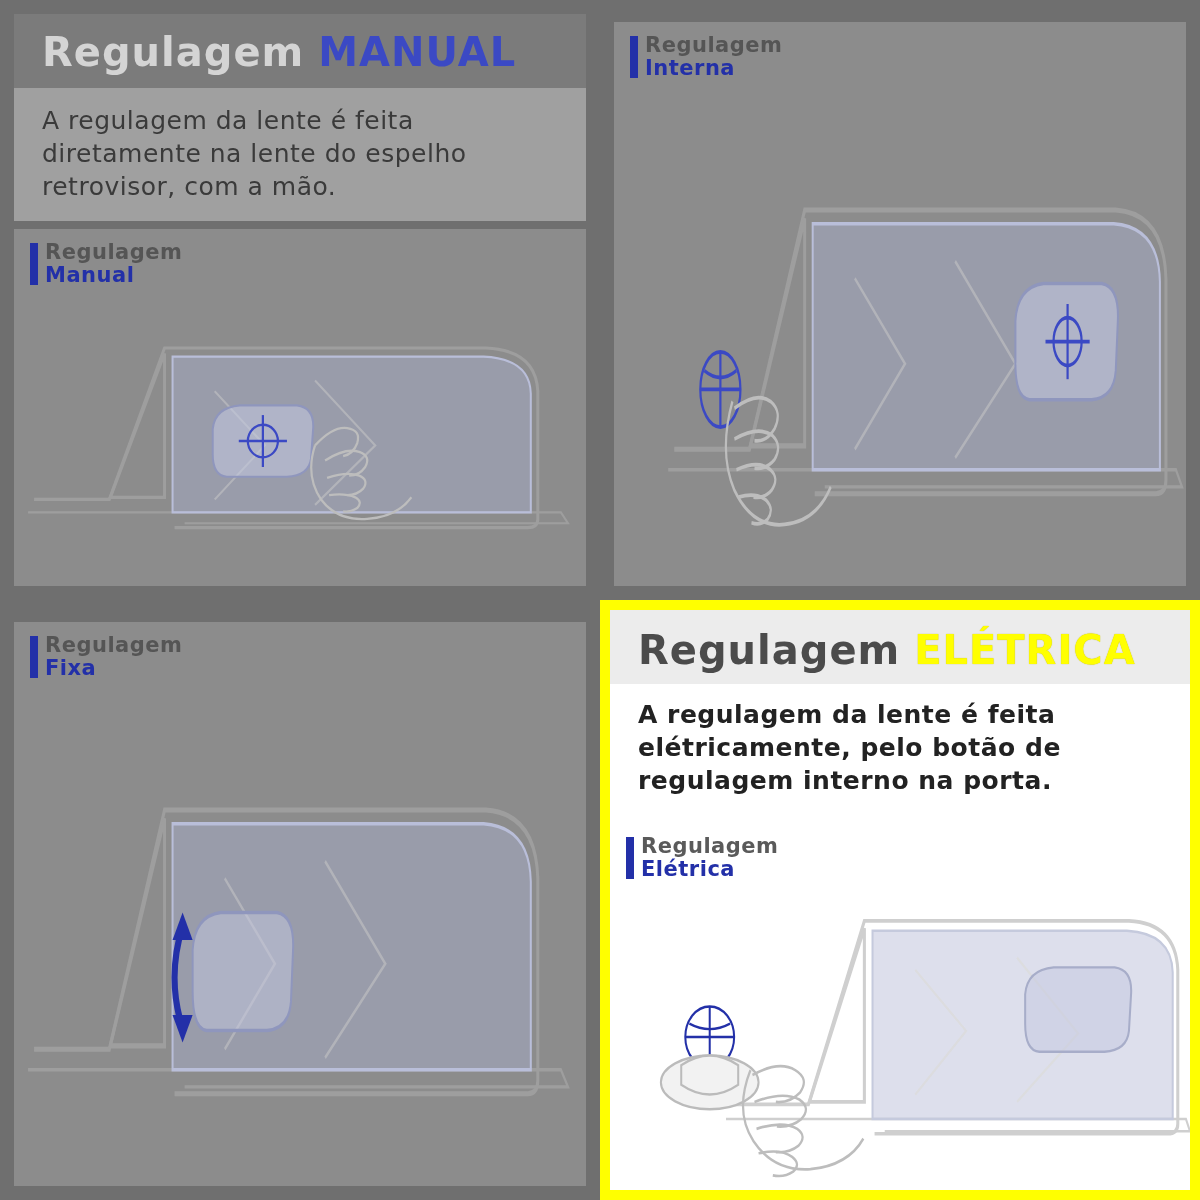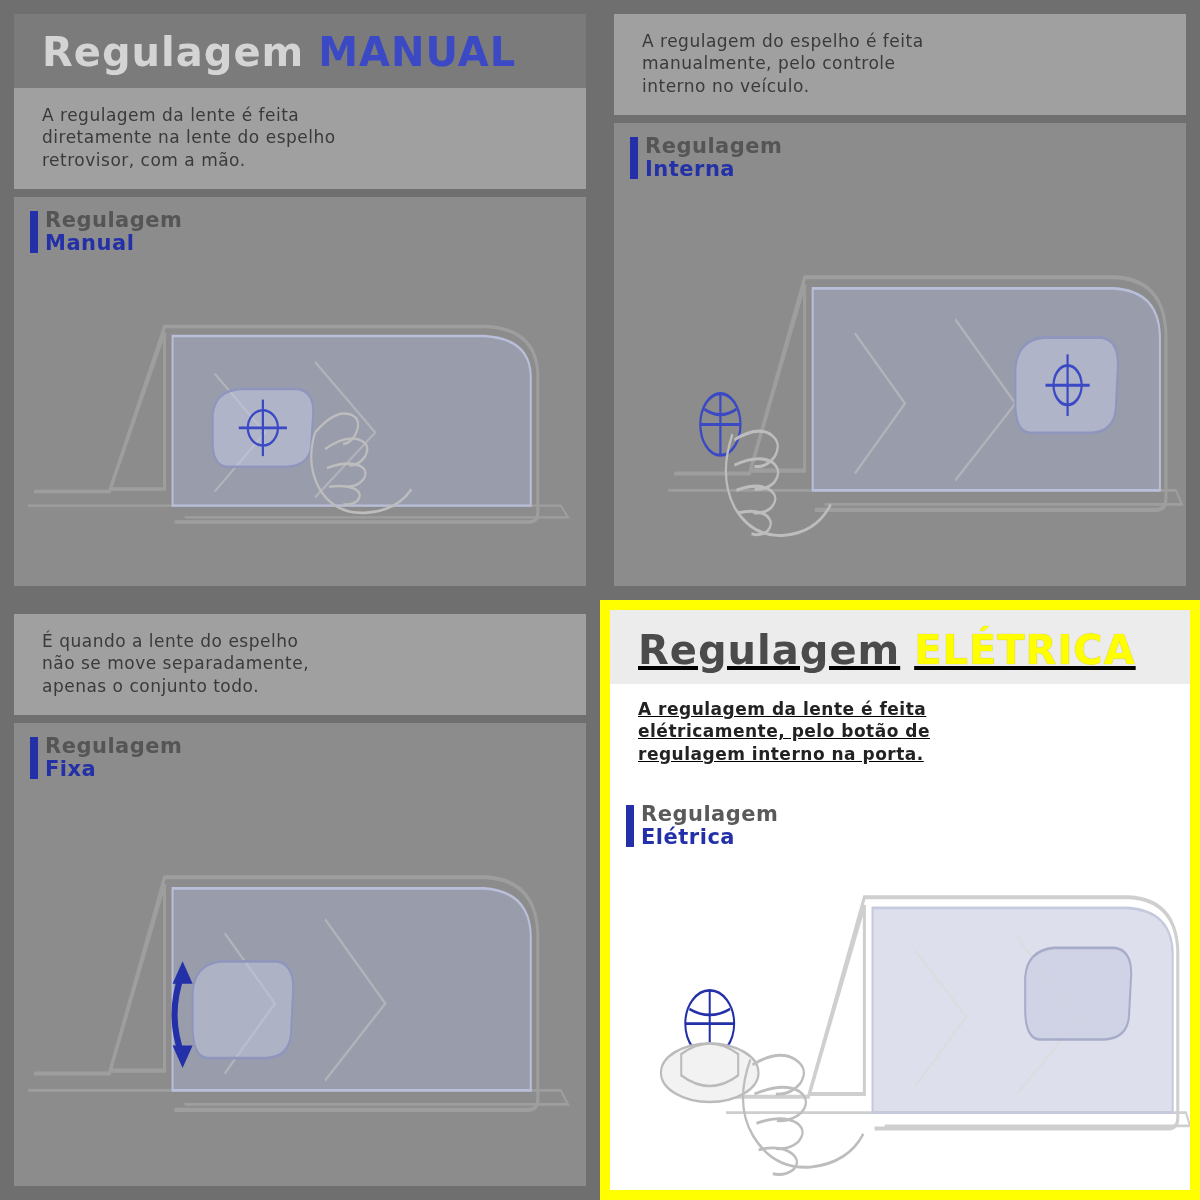--- a/index.html
+++ b/index.html
@@ -30,21 +30,20 @@
     flex-direction: column;
     background: #6f6f6f;
   }
   .panel.highlight {
     background: #ffff00;
     padding: 10px;
   }
   .panel.highlight .inner {
     background: #ffffff;
     padding: 0;
-    text-decoration: underline;
   }
   .inner {
     display: flex;
     flex-direction: column;
     height: 100%;
     width: 100%;
   }
   
   .title {
     font-size: 40px;
@@ -70,21 +69,21 @@
     color: #4b4b4b;
     padding-top: 20px;
     padding-bottom: 14px;
   }
   .panel.highlight .title .accent {
     color: #ffff00;
     text-shadow: 0 0 1px #bbb000;
   }
   
   .desc {
-    font-size: 17px;
+    font-size: 25px;
     line-height: 1.32;
     padding: 16px 18px 18px 28px;
     white-space: pre-line;
     letter-spacing: 0.5px;
   }
   .panel.dim .desc {
     background: #a0a0a0;
     color: #3a3a3a;
   }
   .panel.highlight .desc {
@@ -182,23 +181,20 @@
             <span class="l1">Regulagem</span>
             <span class="l2">Manual</span>
           </div>
         </div>
       </div>
     </div>
   </div>
 
   <div class="panel dim">
     <div class="inner">
-      <div class="desc">A regulagem do espelho é feita
-manualmente, pelo controle
-interno no veículo.</div>
       <div class="illus">
         <svg viewBox="0 0 570 330" preserveAspectRatio="none">
           <g fill="none" stroke="#9e9e9e" stroke-width="3">
             <path d="M60 250 L135 250 L190 110 L500 110 Q548 112 550 150 L550 268 Q550 276 540 276 L200 276"></path>
             <path d="M136 248 L190 115 L190 248 Z"></path>
             <path d="M54 262 L110 262 L560 262 L566 272 L210 272" stroke-width="2"></path>
           </g>
           <g fill="#a9b0cf" fill-opacity="0.45" stroke="#b9bed9" stroke-width="2">
             <path d="M198 118 L498 118 Q543 120 544 152 L544 262 L198 262 Z"></path>
           </g>
@@ -238,23 +234,20 @@
             <span class="l1">Regulagem</span>
             <span class="l2">Interna</span>
           </div>
         </div>
       </div>
     </div>
   </div>
 
   <div class="panel dim">
     <div class="inner">
-      <div class="desc">É quando a lente do espelho
-não se move separadamente,
-apenas o conjunto todo.</div>
       <div class="illus">
         <svg viewBox="0 0 570 330" preserveAspectRatio="none">
           <g fill="none" stroke="#9e9e9e" stroke-width="3">
             <path d="M20 250 L95 250 L150 110 L470 110 Q520 112 522 150 L522 268 Q522 276 512 276 L160 276"></path>
             <path d="M96 248 L150 115 L150 248 Z"></path>
             <path d="M14 262 L70 262 L545 262 L552 272 L170 272" stroke-width="2"></path>
           </g>
           <g fill="#a9b0cf" fill-opacity="0.45" stroke="#b9bed9" stroke-width="2">
             <path d="M158 118 L468 118 Q514 120 515 152 L515 262 L158 262 Z"></path>
           </g>

